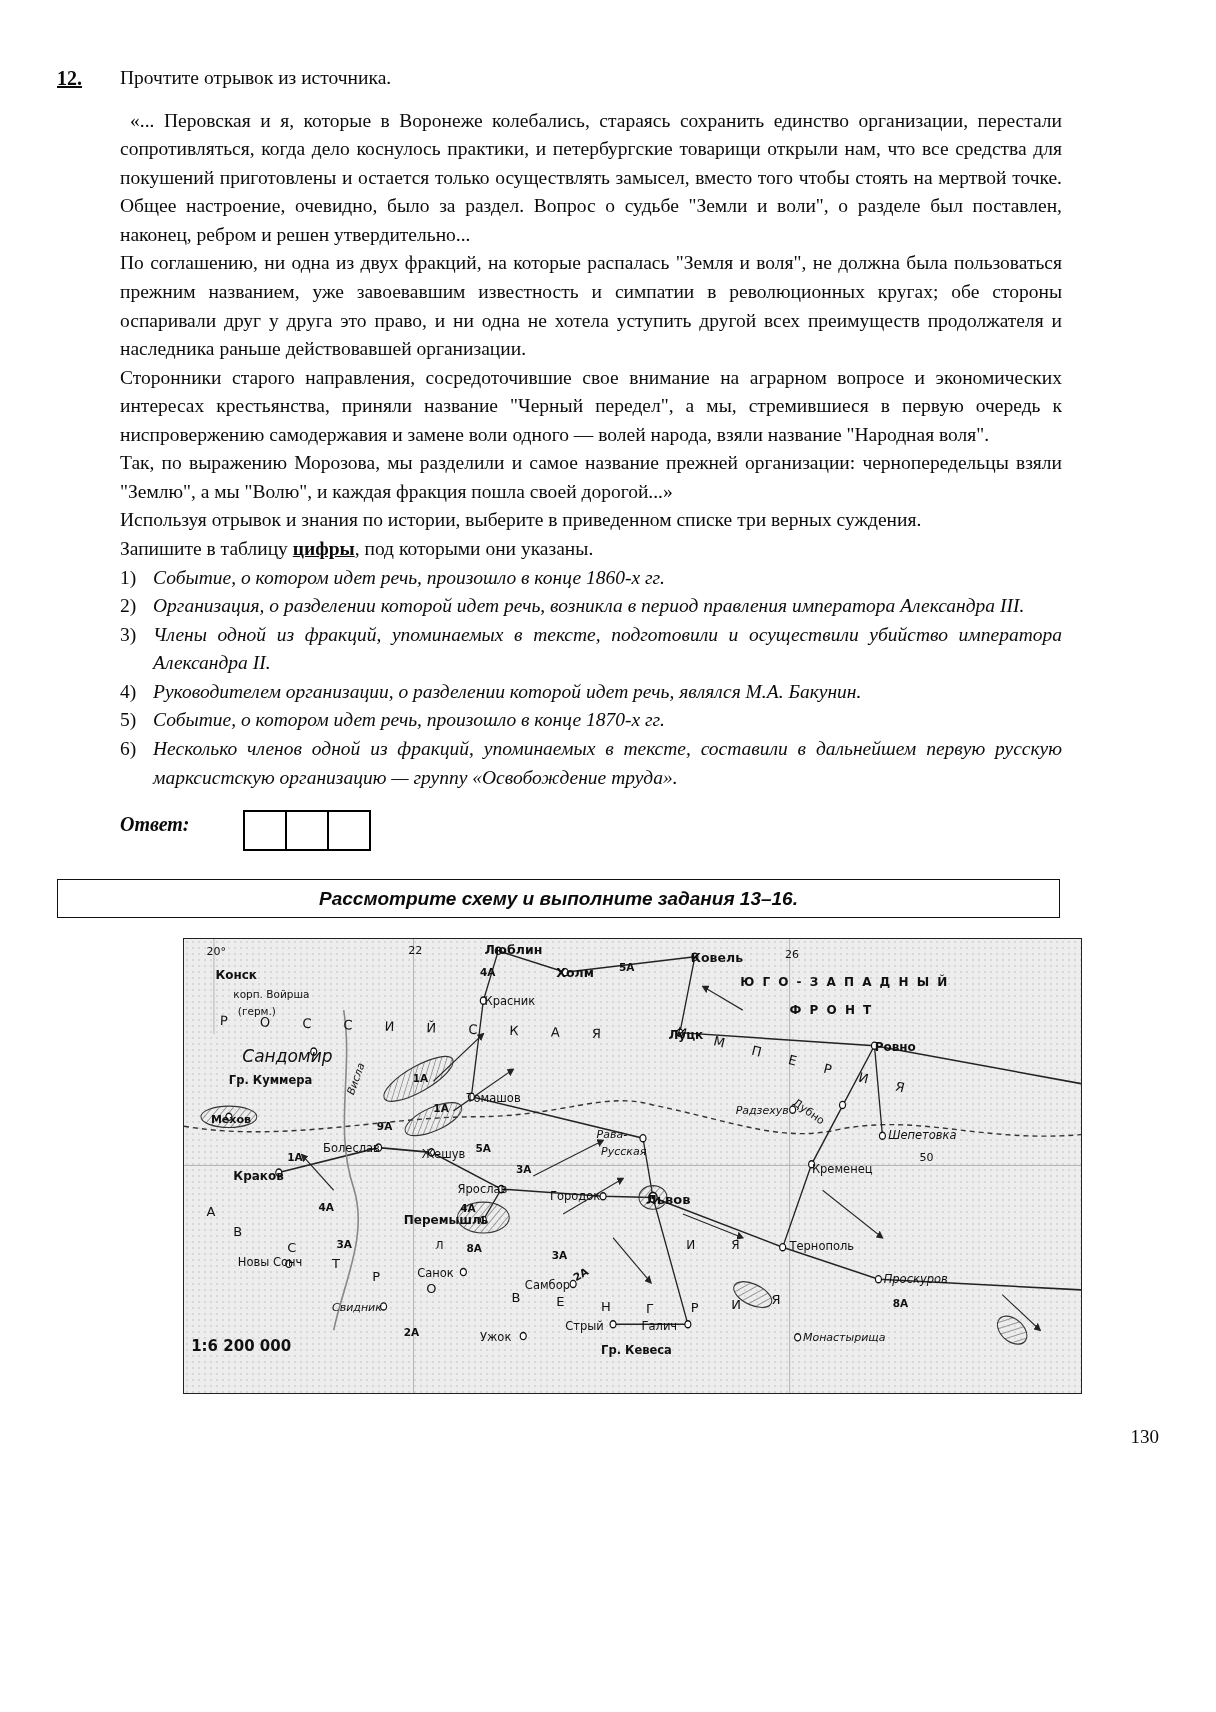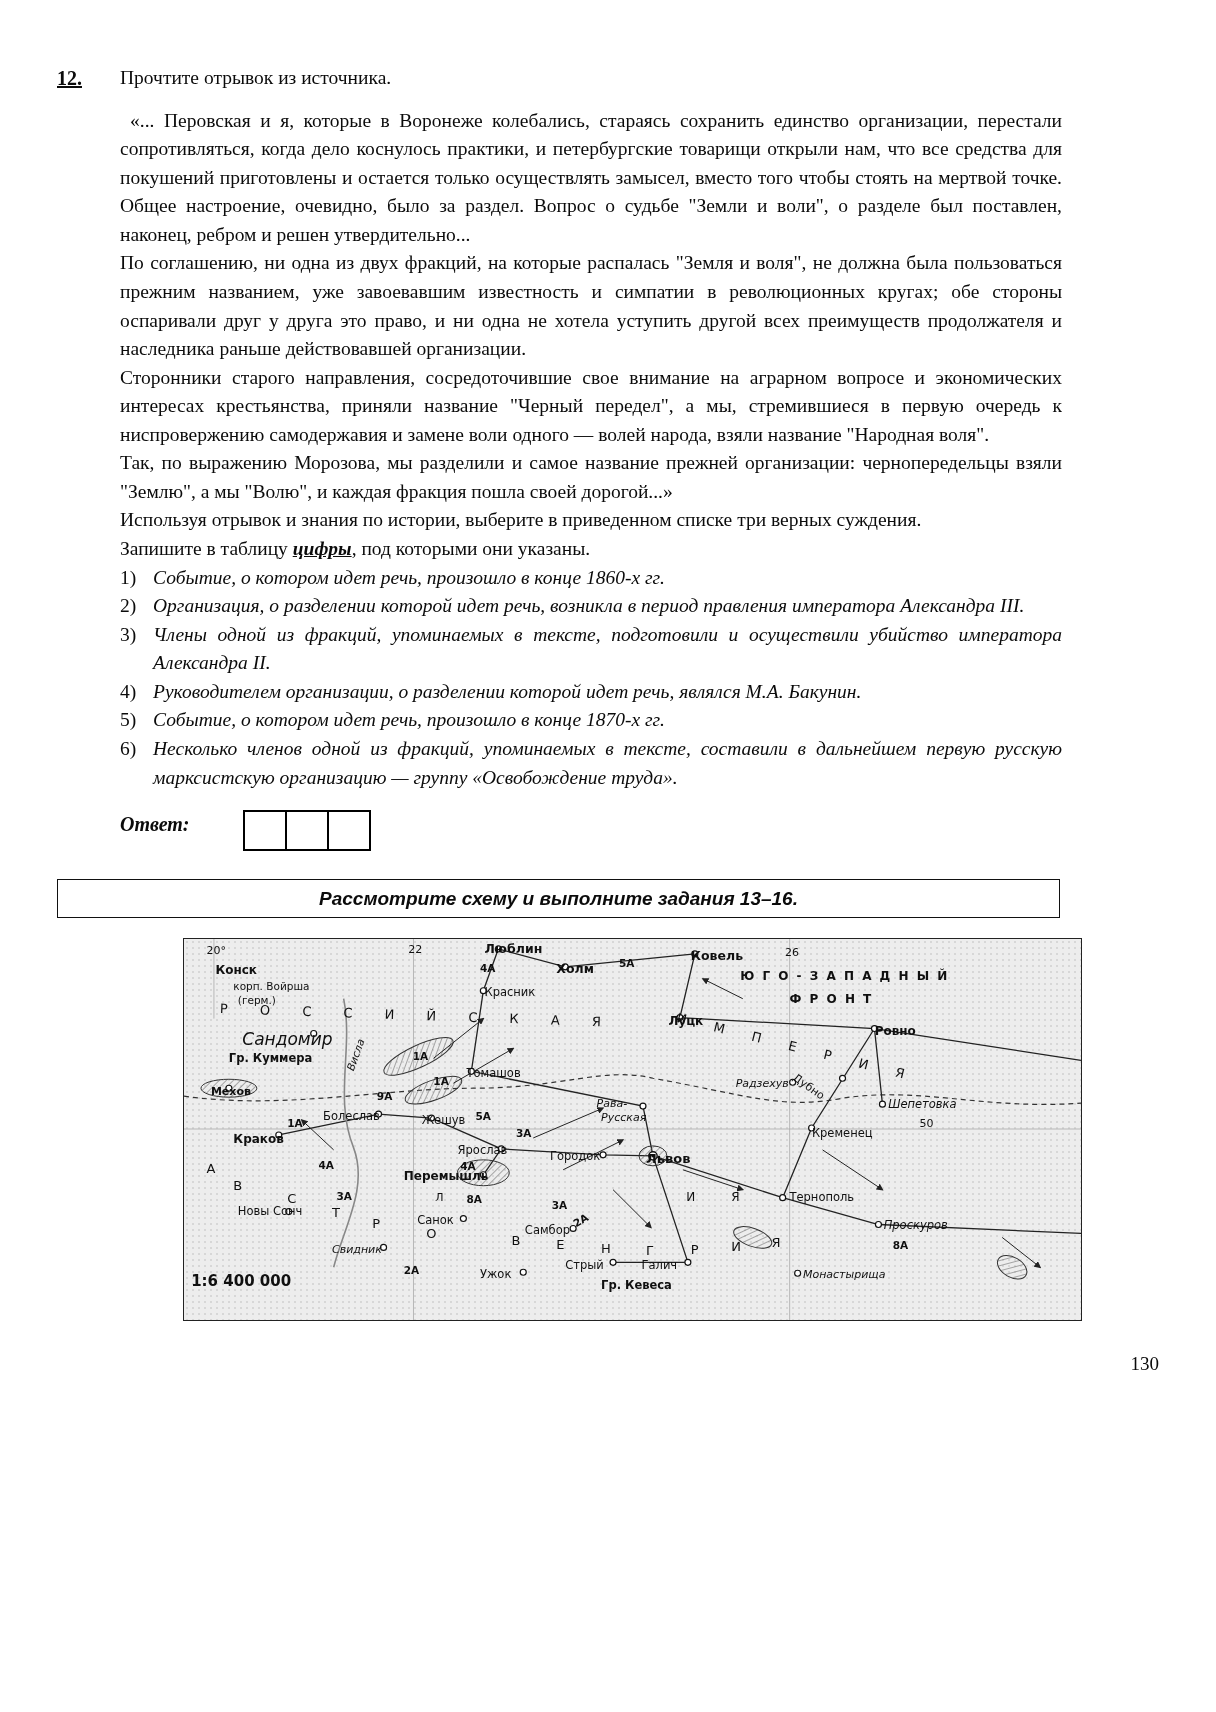--- a/index.html
+++ b/index.html
@@ -8,36 +8,36 @@
     font-family:"Liberation Serif","DejaVu Serif",serif; color:#0b0b0b;
     box-sizing:border-box; padding:64px 57px 0 57px; overflow:hidden;
   }
   .q-row { display:flex; }
   .q-num { flex:none; width:63px; font-weight:bold; font-size:20px; line-height:1.45;text-decoration:underline; }
   .q-body { width:942px; font-size:19.5px; line-height:1.465; }
   .intro { margin:0 0 14px 0; }
   p.psg { margin:0; text-align:justify; }
   p.first { text-indent:10px; }
   .instr { margin:10px 0 2px 0; }
-  .bu { font-weight:bold; text-decoration:underline;font-style:italic; }
+  .bu { font-weight:bold; text-decoration:underline; }
   .opt { display:flex; }
   .opt-num { flex:none; width:33px; }
   .opt-text { flex:1; text-align:justify;font-style:italic; }
   .answer-row { margin-top:18px; display:flex; align-items:flex-start;gap:37px; }
   .answer-label { font-weight:bold; font-style:italic; font-size:20px; margin-right:16px; }
   .answer-cells { display:flex; }
   .cell { width:40px; height:37px; border:2px solid #000; margin-right:-2px; background:#fff; }
   .banner {
     margin-top:28px; width:1003px; height:39px; border:1.6px solid #111;
     display:flex; align-items:center; justify-content:center;
     font-family:"Liberation Sans","DejaVu Sans",sans-serif;
     font-weight:bold; font-style:italic; font-size:19px; box-sizing:border-box;
   }
   .map-box {
-    position:relative; width:899px; height:383px; margin:20px 0 0 126px;
+    position:relative; width:899px; height:456px; margin:20px 0 0 126px;
     border:1.4px solid #222; box-sizing:border-box;
     background-color:#ededed;
     background-image:radial-gradient(#d7d7d7 0.8px, rgba(0,0,0,0) 0.9px);
     background-size:6px 6px; overflow:hidden;
   }
   .map-decor { position:absolute; left:0; top:0; width:100%; height:100%; }
   .map-labels { position:absolute; left:0; top:0; width:100%; height:100%; font-family:"DejaVu Sans",sans-serif; }
   .ml { position:absolute; white-space:nowrap; color:#101010; transform-origin:left center; line-height:1; }
   .page-num { text-align:right; margin-top:32px; font-size:19px; }
 </style>
@@ -253,19 +253,19 @@
         <span class="ml" style="left: 43.5%; top: 73.5%; font-size: 10.5px; font-weight: bold; transform: rotate(-30deg);">2А</span>
         <span class="ml" style="left: 78%; top: 73.8%; font-size: 11.5px; font-style: italic;">Проскуров</span>
         <span class="ml" style="left: 79%; top: 79%; font-size: 10.5px; font-weight: bold;">8А</span>
         <span class="ml" style="left: 16.5%; top: 80%; font-size: 11px; font-style: italic;">Свидник</span>
         <span class="ml" style="left: 42.5%; top: 84.2%; font-size: 11.5px;">Стрый</span>
         <span class="ml" style="left: 51%; top: 84.2%; font-size: 11.5px;">Галич</span>
         <span class="ml" style="left: 69%; top: 86.5%; font-size: 11px; font-style: italic;">Монастырища</span>
         <span class="ml" style="left: 24.5%; top: 85.5%; font-size: 10.5px; font-weight: bold;">2А</span>
         <span class="ml" style="left: 33%; top: 86.5%; font-size: 11.5px;">Ужок</span>
         <span class="ml" style="left: 46.5%; top: 89.5%; font-size: 11.5px; font-weight: bold;">Гр. Кевеса</span>
-        <span class="ml" style="left: 0.8%; top: 88%; font-size: 15px; font-weight: bold;">1:6 400 000</span>
+        <span class="ml" style="left: 0.8%; top: 88%; font-size: 15px; font-weight: bold;">1:6 200 000</span>
       </div>
   </div>
 
   <div class="page-num">130</div>
 
 </div>
 
 </body></html>

